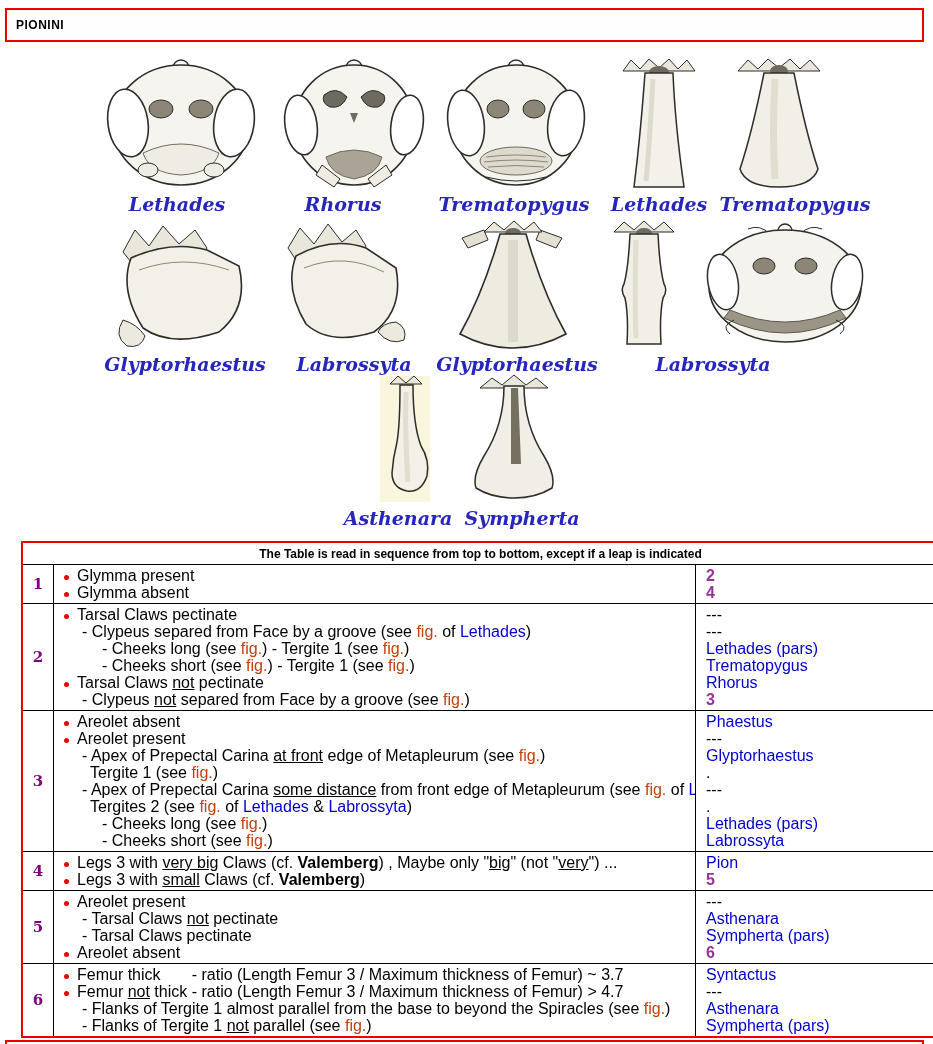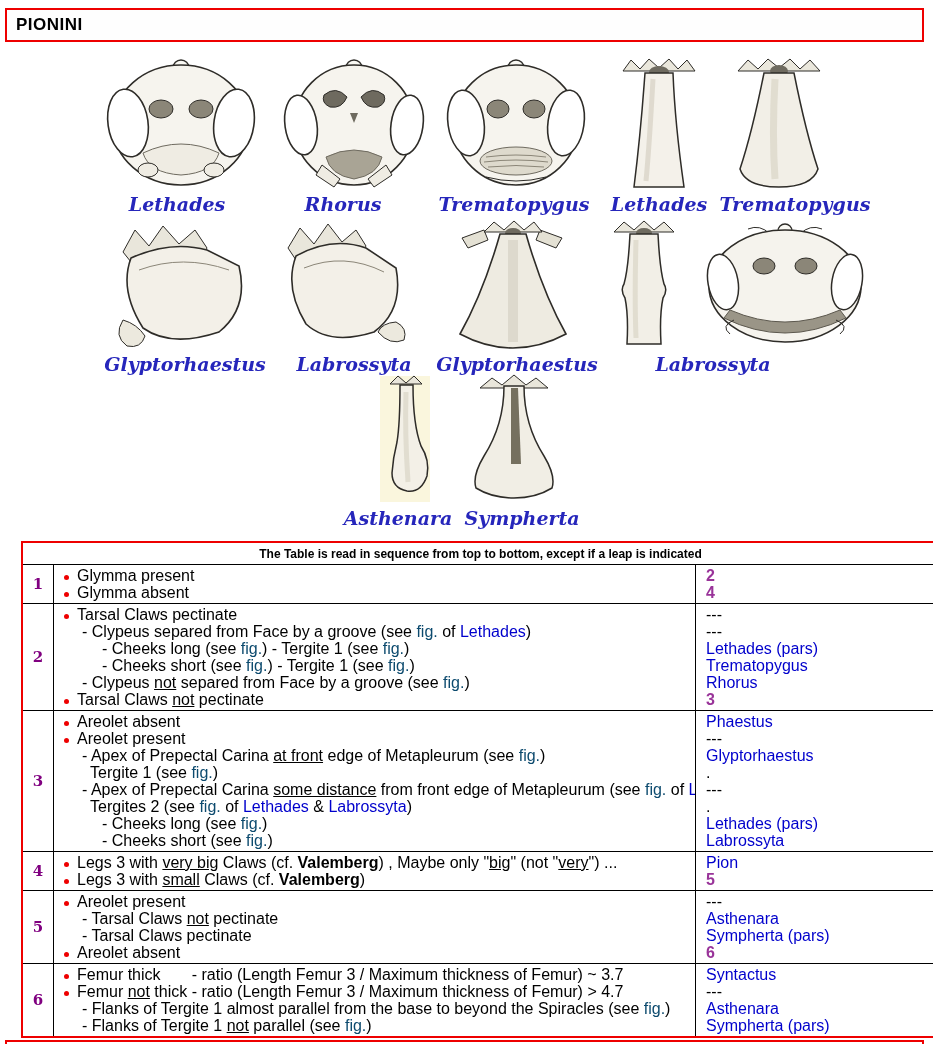--- a/index.html
+++ b/index.html
@@ -2,21 +2,21 @@
 <html><head>
 <meta charset="utf-8">
 <style>
   html,body{margin:0;padding:0;background:#fff;}
   .page{position:relative;width:933px;height:1044px;background:#fff;overflow:hidden;
         font-family:"Liberation Sans",sans-serif;color:#000;}
 
   
   .title-box{position:absolute;left:5px;top:8px;width:915px;height:30px;
              border:2px solid #ee0000;background:#fefefe;}
-  .title-box span{display:block;font-size:17px;font-weight:bold;line-height:30px;
+  .title-box span{display:block;font-size:12px;font-weight:bold;line-height:30px;
                   padding-left:9px;letter-spacing:.5px;}
 
   
   .figures{position:absolute;left:0;top:42px;width:933px;height:498px;}
   .fig{position:absolute;}
   .fig svg{display:block;}
   .fig-label{position:absolute;font-family:"DejaVu Serif",serif;font-weight:bold;
              font-style:italic;font-size:19px;color:#2626bb;text-align:center;
              white-space:nowrap;}
 
@@ -35,21 +35,21 @@
   .line{font-size:16px;line-height:17px;height:17px;white-space:nowrap;}
   .ind-b{padding-left:4px}
   .ind-1{padding-left:24px}
   .ind-2{padding-left:32px}
   .ind-3{padding-left:44px}
   .bullet{display:inline-block;width:5px;height:5px;border-radius:50%;
           background:#ee0000;margin:0 8px 1px 2px;}
   .seg-u{text-decoration:underline}
   .seg-i{}
   .seg-bd{font-weight:bold}
-  .seg-g{color:#0c4a6e;cursor:pointer}
+  .seg-g{color:#c2410c;cursor:pointer}
   .seg-b{color:#0000cc;cursor:pointer}
   .seg-p{color:#993399;font-weight:bold;cursor:pointer}
 
   
   .sliver{position:absolute;left:5px;top:1040px;width:915px;height:12px;
           border:2px solid #ee0000;background:#fff;}
 </style>
 </head>
 <body>
 
@@ -220,22 +220,22 @@
             <div class="line"><span class="seg-p">4</span></div>
           </div>
         </div>
         <div class="trow">
           <div class="cell-num">2</div>
           <div class="cell-main">
             <div class="line ind-b"><span class="bullet"></span><span>Tarsal Claws pectinate</span></div>
             <div class="line ind-1"><span>- Clypeus separed from Face by a groove (see </span><span class="seg-g">fig.</span><span> of </span><span class="seg-b">Lethades</span><span>)</span></div>
             <div class="line ind-3"><span>- Cheeks long (see </span><span class="seg-g">fig.</span><span>)  - Tergite 1 (see </span><span class="seg-g">fig.</span><span>)</span></div>
             <div class="line ind-3"><span>- Cheeks short (see </span><span class="seg-g">fig.</span><span>) - Tergite 1 (see </span><span class="seg-g">fig.</span><span>)</span></div>
+            <div class="line ind-b"><span class="bullet"></span><span>Tarsal Claws </span><span class="seg-u">not</span><span> pectinate</span></div>
             <div class="line ind-1"><span>- Clypeus </span><span class="seg-u">not</span><span> separed from Face by a groove (see </span><span class="seg-g">fig.</span><span>)</span></div>
-            <div class="line ind-b"><span class="bullet"></span><span>Tarsal Claws </span><span class="seg-u">not</span><span> pectinate</span></div>
           </div>
           <div class="cell-res">
             <div class="line"><span>---</span></div>
             <div class="line"><span>---</span></div>
             <div class="line"><span class="seg-b">Lethades </span><span class="seg-b seg-i">(pars)</span></div>
             <div class="line"><span class="seg-b">Trematopygus</span></div>
             <div class="line"><span class="seg-b">Rhorus</span></div>
             <div class="line"><span class="seg-p">3</span></div>
           </div>
         </div>

